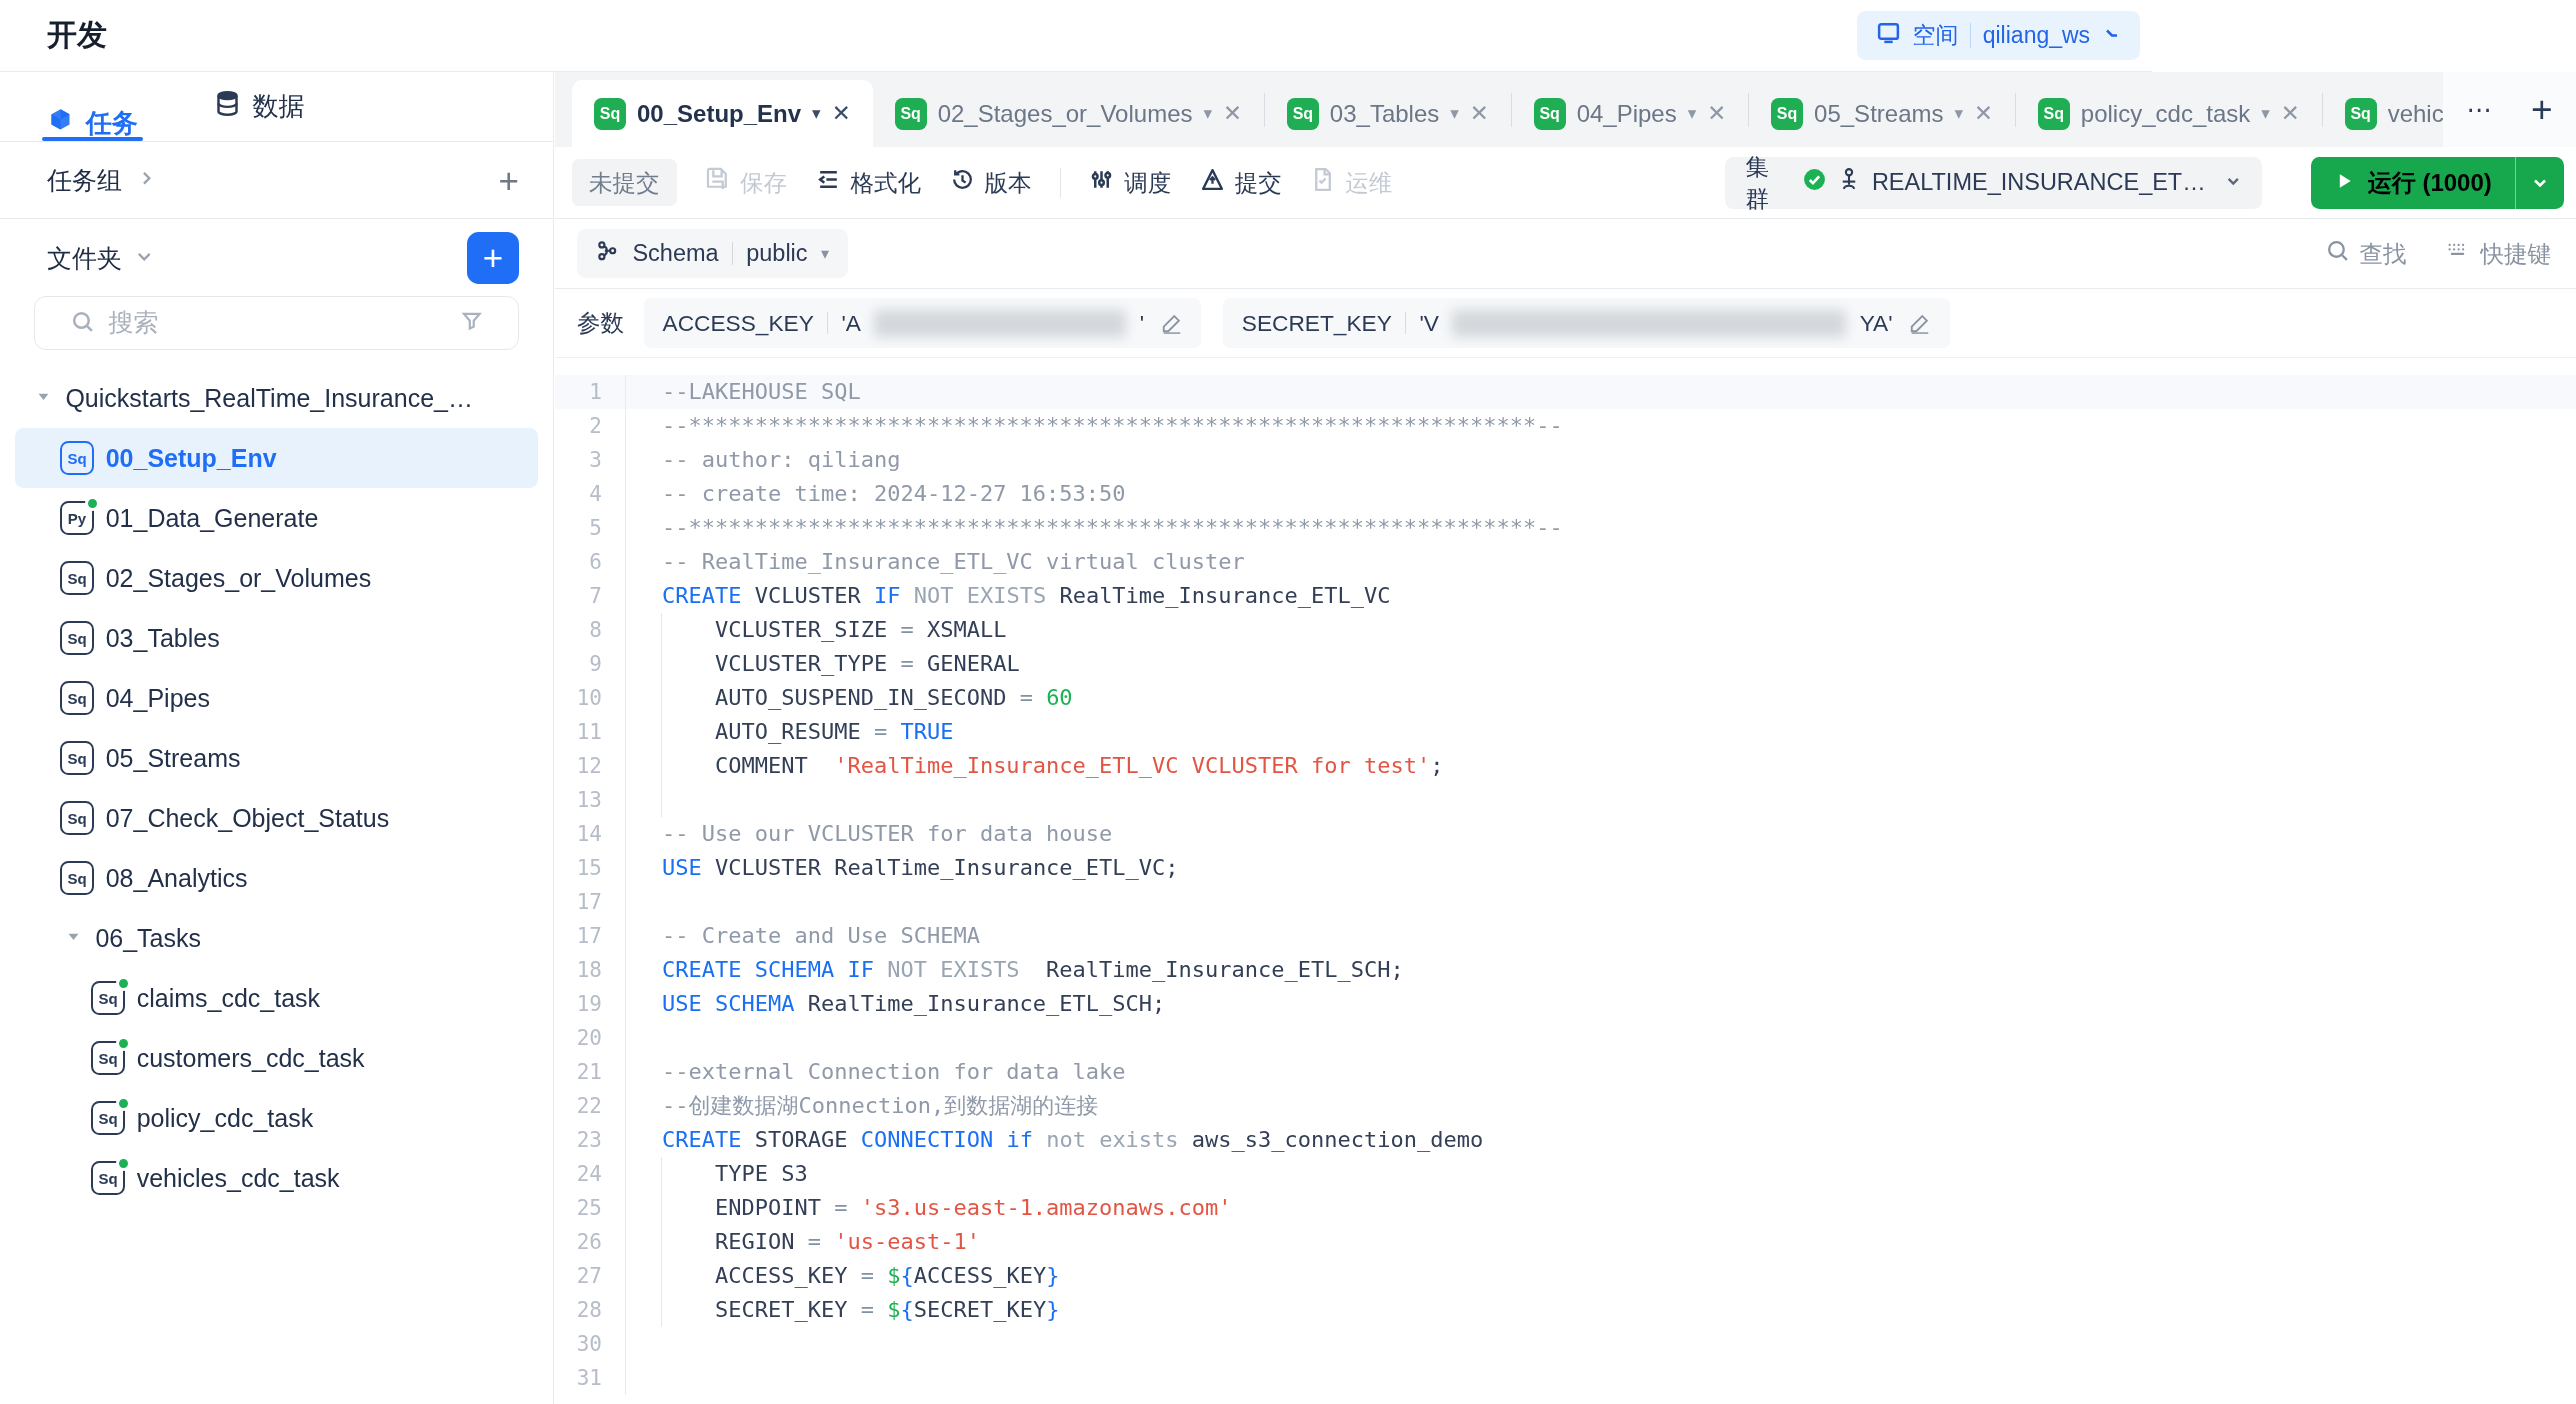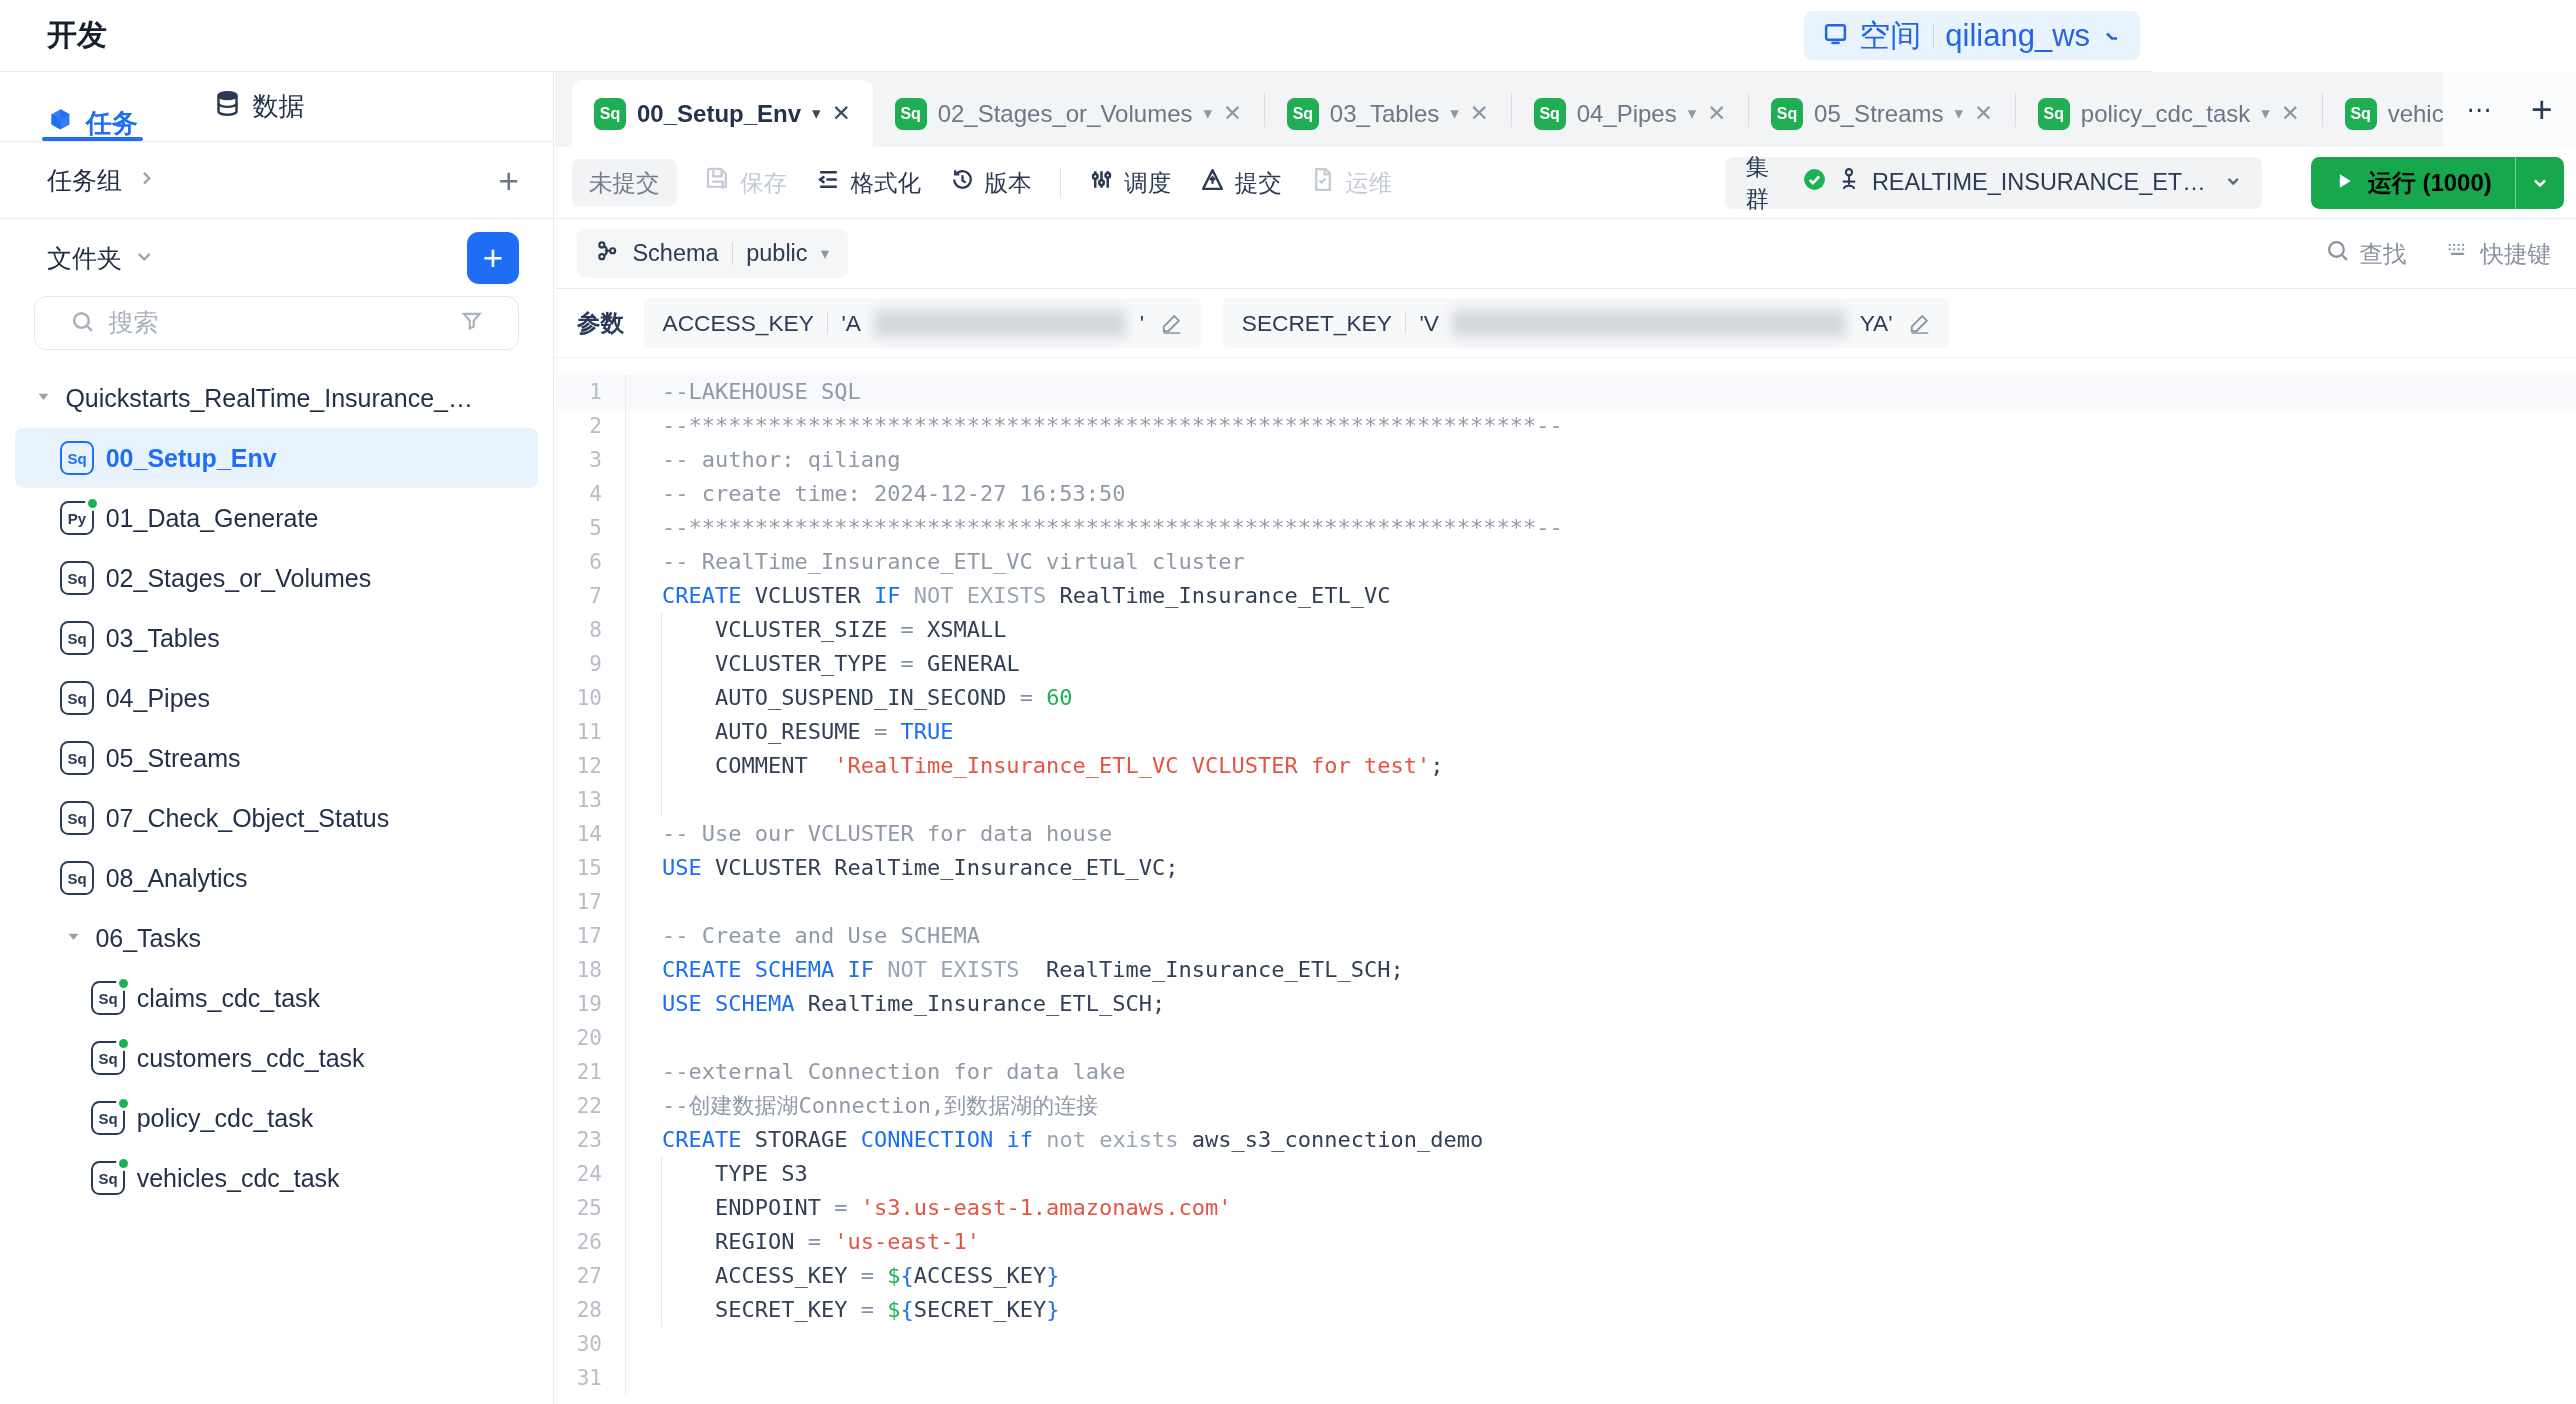--- a/index.html
+++ b/index.html
@@ -5,21 +5,21 @@
   * { box-sizing: border-box; margin: 0; padding: 0; }
   html,body { background:#fff; }
   body { font-family:"Liberation Sans","DejaVu Sans",sans-serif; color:#2b3a55; }
   #app { position:relative; width:2576px; height:1405px; background:#fff; overflow:hidden; }
 
   
   #header { position:absolute; left:0; top:0; width:2152px; height:72px; background:#fff;
             border-bottom:0.8px solid #e9ebee; display:flex; align-items:center; }
   #page-title { font-size:30px; font-weight:bold; color:#161f2c; margin-left:47px; }
   #ws-pill { margin-left:auto; margin-right:11.7px; height:49px; background:#e8f3fe; border-radius:8.4px;
-             display:flex; align-items:center; gap:11.7px; padding:0 18.5px; color:#2364e8; font-size:31px; cursor:pointer; }
+             display:flex; align-items:center; gap:11.7px; padding:0 18.5px; color:#2364e8; font-size:23px; cursor:pointer; }
   #ws-pill .divider { width:0.8px; height:25px; background:#bcd6f5; }
   .chev { display:inline-block; }
 
   
   #sidebar { position:absolute; left:0; top:72px; width:554px; height:1332px; background:#fff;
              border-right:0.8px solid #e9ebee; }
   #side-tabs { height:70px; border-bottom:0.8px solid #e9ebee; display:flex; align-items:center; padding-left:47px; gap:76px; }
   .side-tab { display:flex; align-items:center; gap:11.7px; font-size:26px; color:#22304a; cursor:pointer; position:relative; height:100%; }
   .side-tab.active { color:#1f6ef5; font-weight:bold;align-items:flex-end; }
   .side-tab.active::after { content:''; position:absolute; left:-5px; right:-5px; bottom:0; height:4.2px; background:#1f6ef5; border-radius:2.5px; }
@@ -88,21 +88,21 @@
   #schemabar { height:70px; background:#fff; border-bottom:0.8px solid #e9ebee; display:flex; align-items:center; padding:0 25px 0 22px; }
   #schema-pill { height:49px; background:#f4f6f8; border-radius:8.4px; display:flex; align-items:center; gap:13.4px; padding:0 18.5px;
                  font-size:23.5px; color:#2b3a55; cursor:pointer; }
   #schema-pill .divider { width:0.8px; height:23.5px; background:#d3d8de; }
   #schema-caret { color:#8a93a2; font-size:16px; }
   #schemabar .right { margin-left:auto; display:flex; align-items:center; gap:37px; color:#8a93a2; font-size:23.5px; }
   .hint-btn { display:flex; align-items:center; gap:10px; cursor:pointer; }
 
   
   #paramsbar { height:69px; background:#fff; border-bottom:0.8px solid #eef0f3; display:flex; align-items:center; padding:0 22px; gap:20px; }
-  #params-label { font-size:23.5px; color:#2b3a55;font-weight:bold; }
+  #params-label { font-size:23.5px; color:#2b3a55; }
   .param-pill { height:50px; background:#f6f8fa; border-radius:6.7px; display:flex; align-items:center; gap:13.4px; padding:0 18.5px;
                 font-size:22.7px; color:#2b3a55; cursor:pointer; }
   .param-pill .divider { width:0.8px; height:22px; background:#d7dce2; }
   .mask { display:inline-block; height:27px; border-radius:4.2px; background:#d4d7db; filter:blur(5.9px); }
   .pencil { margin-left:3.4px; display:flex; align-items:center; }
 
   
   #code { position:relative; background:#fff; padding-top:17px; height:1046px; overflow:hidden; }
   .code-line { position:relative; height:34px; font-family:"DejaVu Sans Mono",monospace; font-size:22px; line-height:34px;
                white-space:pre; padding-left:107px; cursor:text; }

